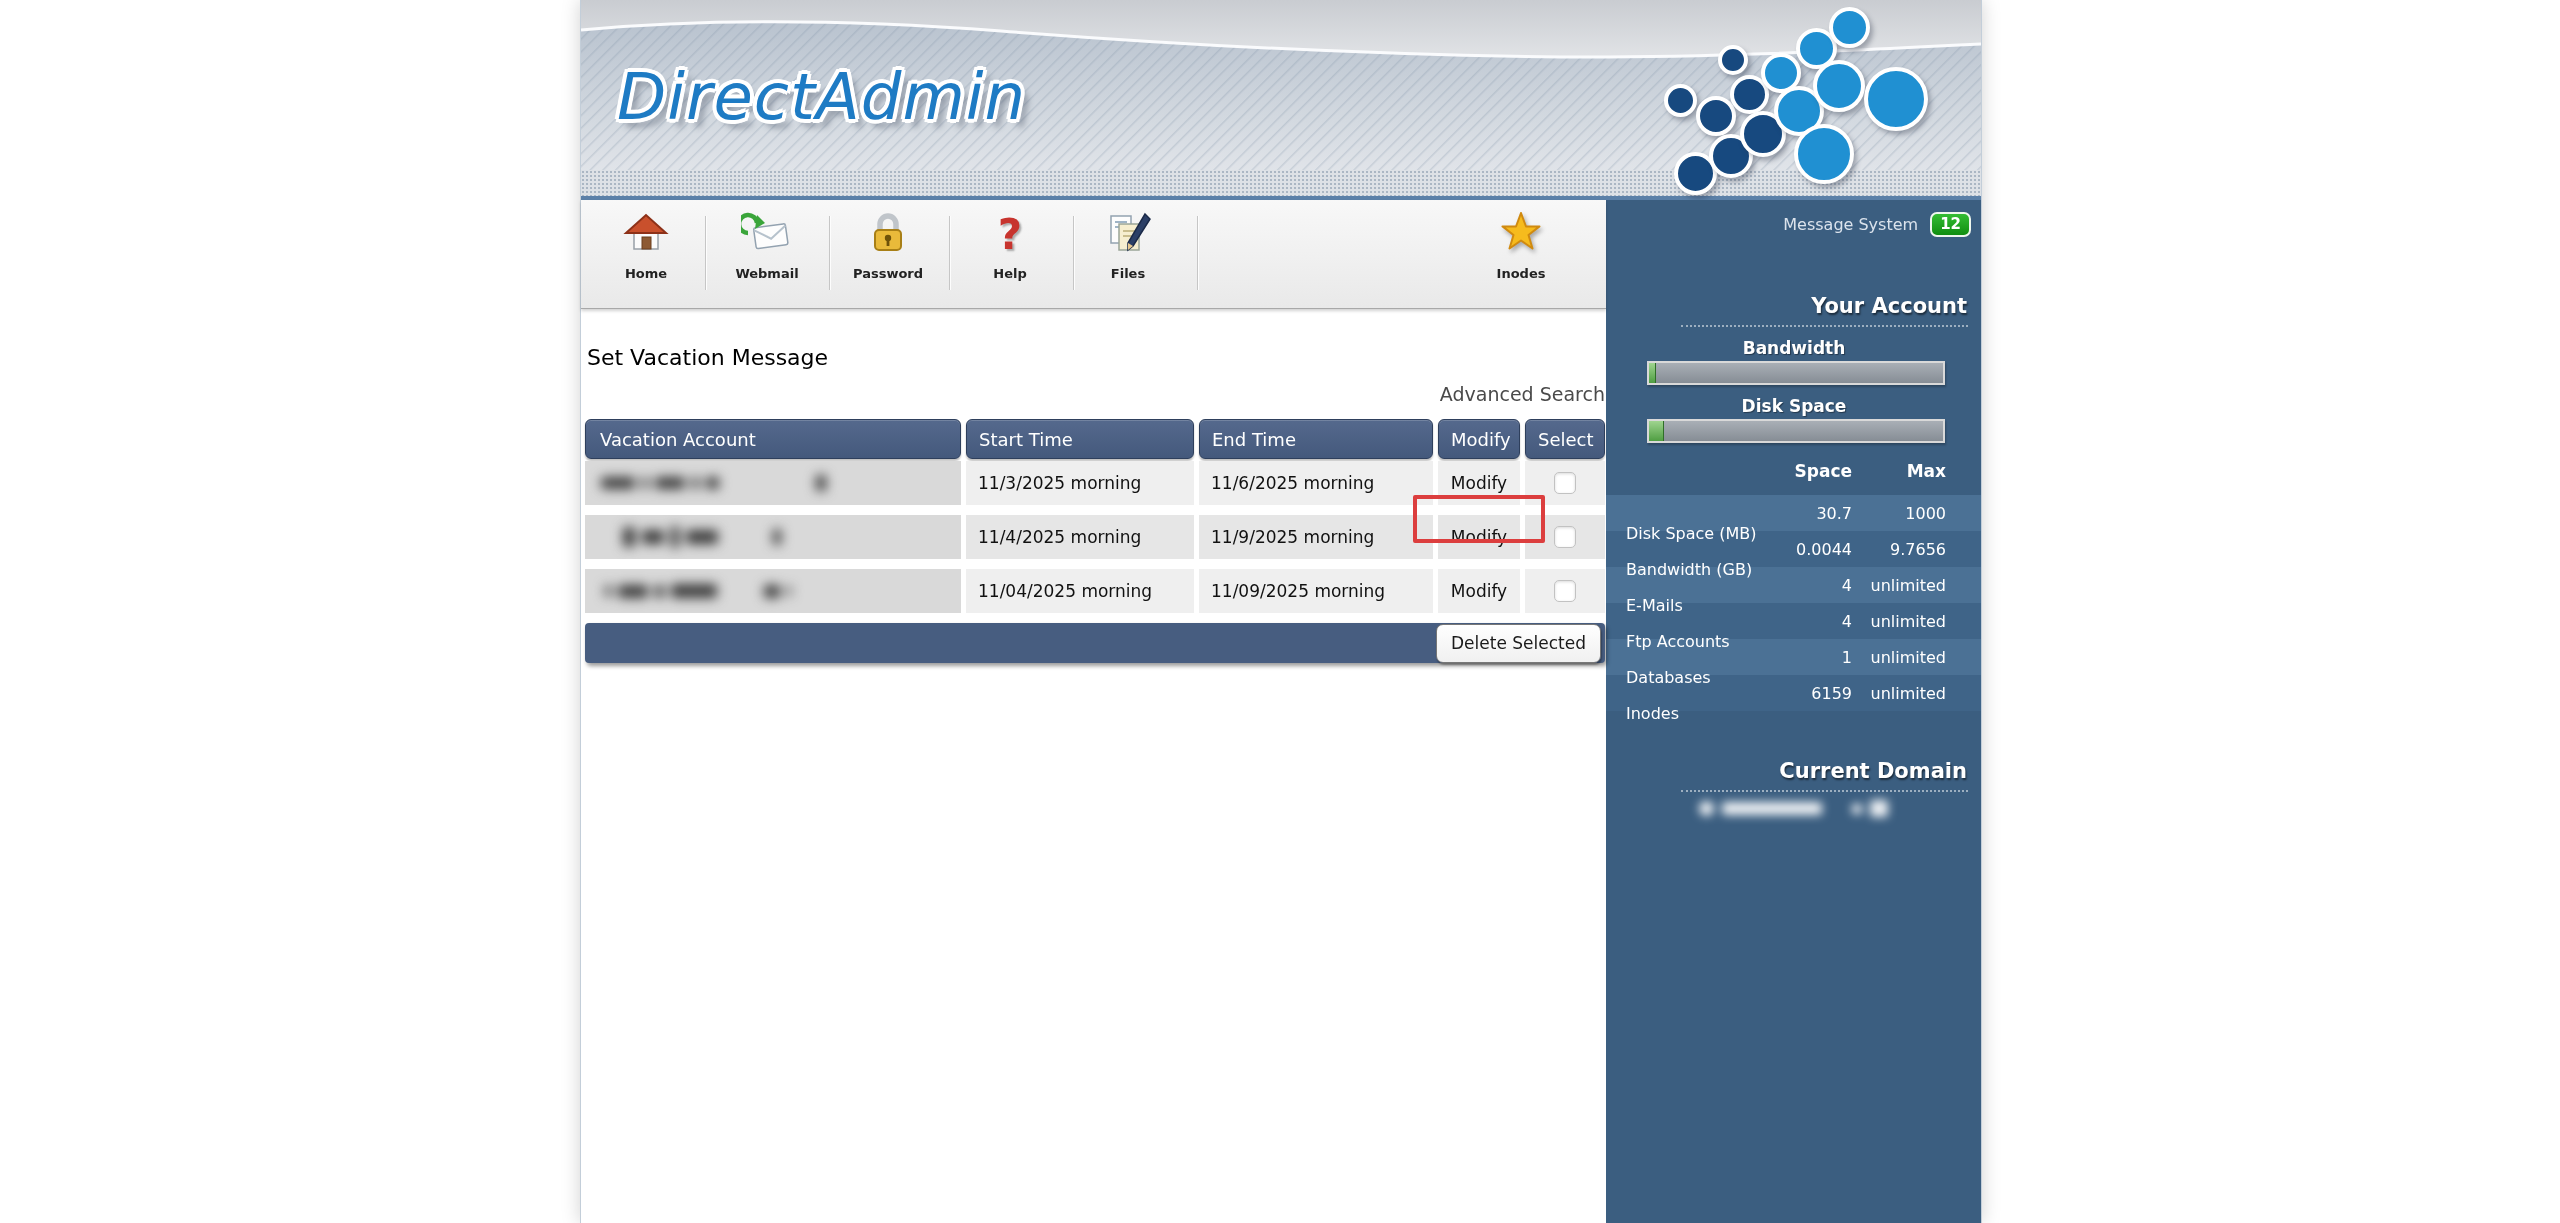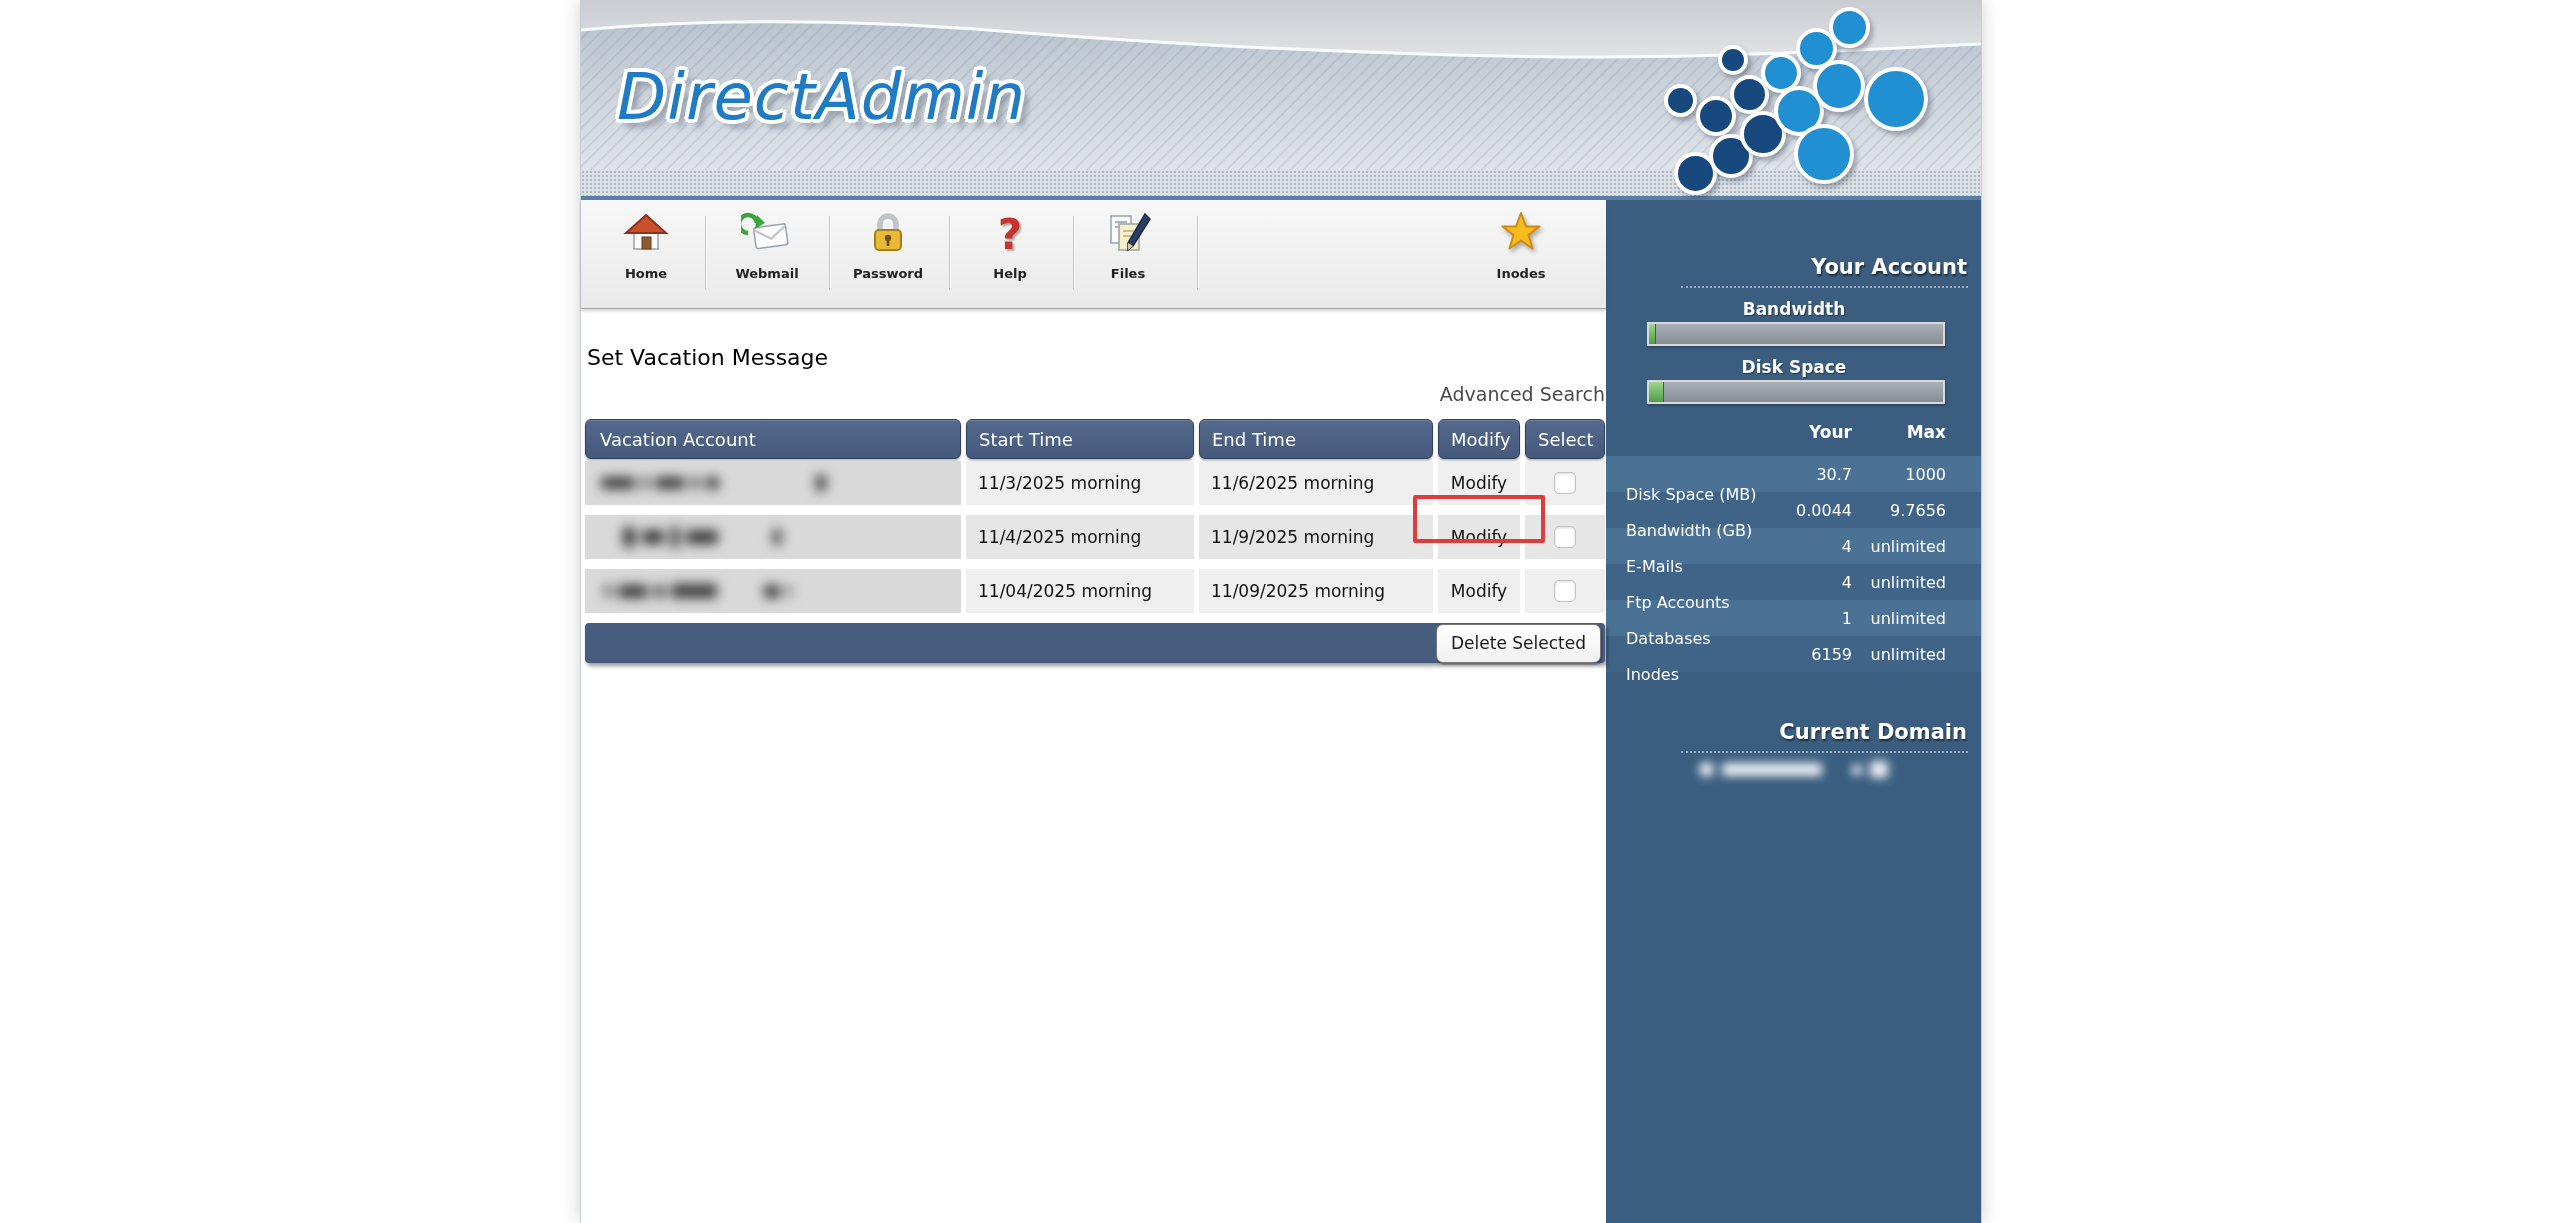--- a/index.html
+++ b/index.html
@@ -289,37 +289,41 @@
             <div class="vfoot">
               <button class="del-btn">Delete Selected</button>
             </div>
 
             <div class="hl-box"></div>
           </div>
         </div>
       </div>
 
       <div class="sidebar">
+        <div class="msg-row">
+          <span class="msg-label">Message System</span>
+          <span class="badge">12</span>
+        </div>
 
         <div class="side-heading">Your Account</div>
         <div class="dotsep"></div>
 
         <div class="bar-label">Bandwidth</div>
         <div class="bar">
           <div class="bar-fill" style="width: 2.5%;"></div>
         </div>
 
         <div class="bar-label">Disk Space</div>
         <div class="bar">
           <div class="bar-fill" style="width: 5%;"></div>
         </div>
 
         <div class="usage-head">
           <span class="uh-spacer"></span>
-          <span class="uh-used">Your</span>
+          <span class="uh-used">Space</span>
           <span class="uh-max">Max</span>
         </div>
 
         <div class="stats">
           <div class="stat-row light">
             <span class="stat-label">Disk Space (MB)</span>
             <span class="stat-used">30.7</span>
             <span class="stat-max">1000</span>
           </div>
           <div class="stat-row dark">

